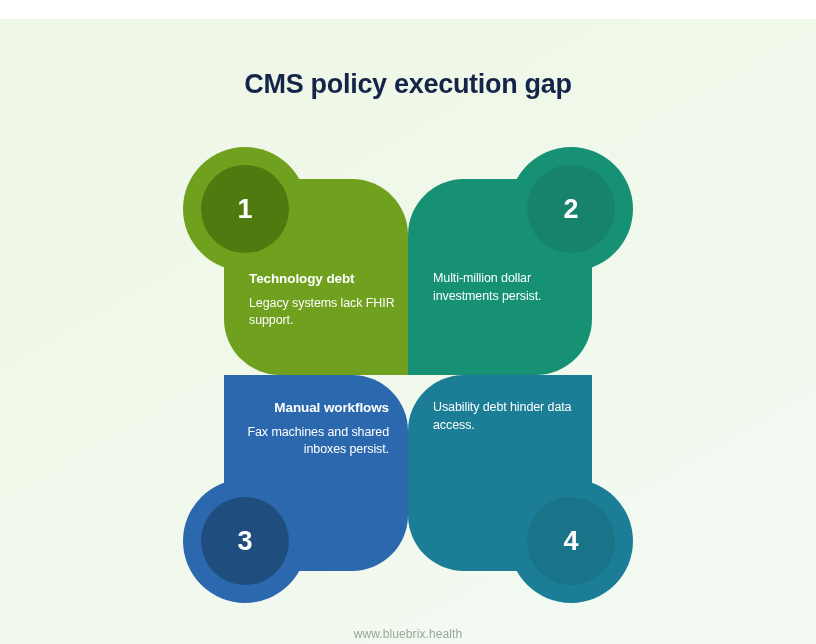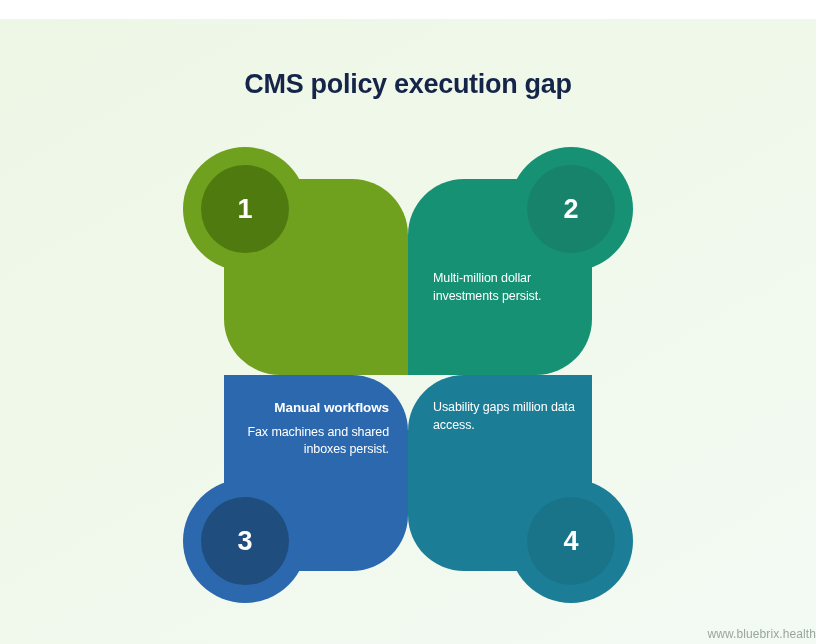--- a/index.html
+++ b/index.html
@@ -143,41 +143,45 @@
   #quad-4 .q-circle { left: 101px; top: 104px; background: #1c7e96; }
   #quad-4 .q-circle-inner { left: 119px; top: 122px; background: #1a7489; }
   #quad-4 .q-text { left: 25px; top: 24px; }
 
   
   #footer {
     position: absolute;
     left: 0;
     top: 608px;
     width: 816px;
-    text-align: right;
+    text-align: center;
     font-size: 12px;
     color: #9aa69a;
     letter-spacing: 0.1px;
   }
 </style>
 </head>
 <body>
 
 <div id="canvas">
 
   <div id="page-title">CMS policy execution gap</div>
 
   <div id="diagram">
 
     <div class="quad" id="quad-1">
       <div class="q-circle"></div>
       <div class="q-body"></div>
       <div class="q-circle-inner">
         <span class="q-num">1</span>
       </div>
+      <div class="q-text">
+        <p class="q-heading">Technology debt</p>
+        <p class="q-desc">Legacy systems lack FHIR support.</p>
+      </div>
     </div>
 
     <div class="quad" id="quad-2">
       <div class="q-circle"></div>
       <div class="q-body"></div>
       <div class="q-circle-inner">
         <span class="q-num">2</span>
       </div>
       <div class="q-text">
         <p class="q-desc">Multi-million dollar investments persist.</p>
@@ -196,21 +200,21 @@
       </div>
     </div>
 
     <div class="quad" id="quad-4">
       <div class="q-circle"></div>
       <div class="q-body"></div>
       <div class="q-circle-inner">
         <span class="q-num">4</span>
       </div>
       <div class="q-text">
-        <p class="q-desc">Usability gaps million data access.</p>
+        <p class="q-desc">Usability debt hinder data access.</p>
       </div>
     </div>
 
   </div>
 
   <div id="footer">www.bluebrix.health</div>
 
 </div>
 
 </body></html>

